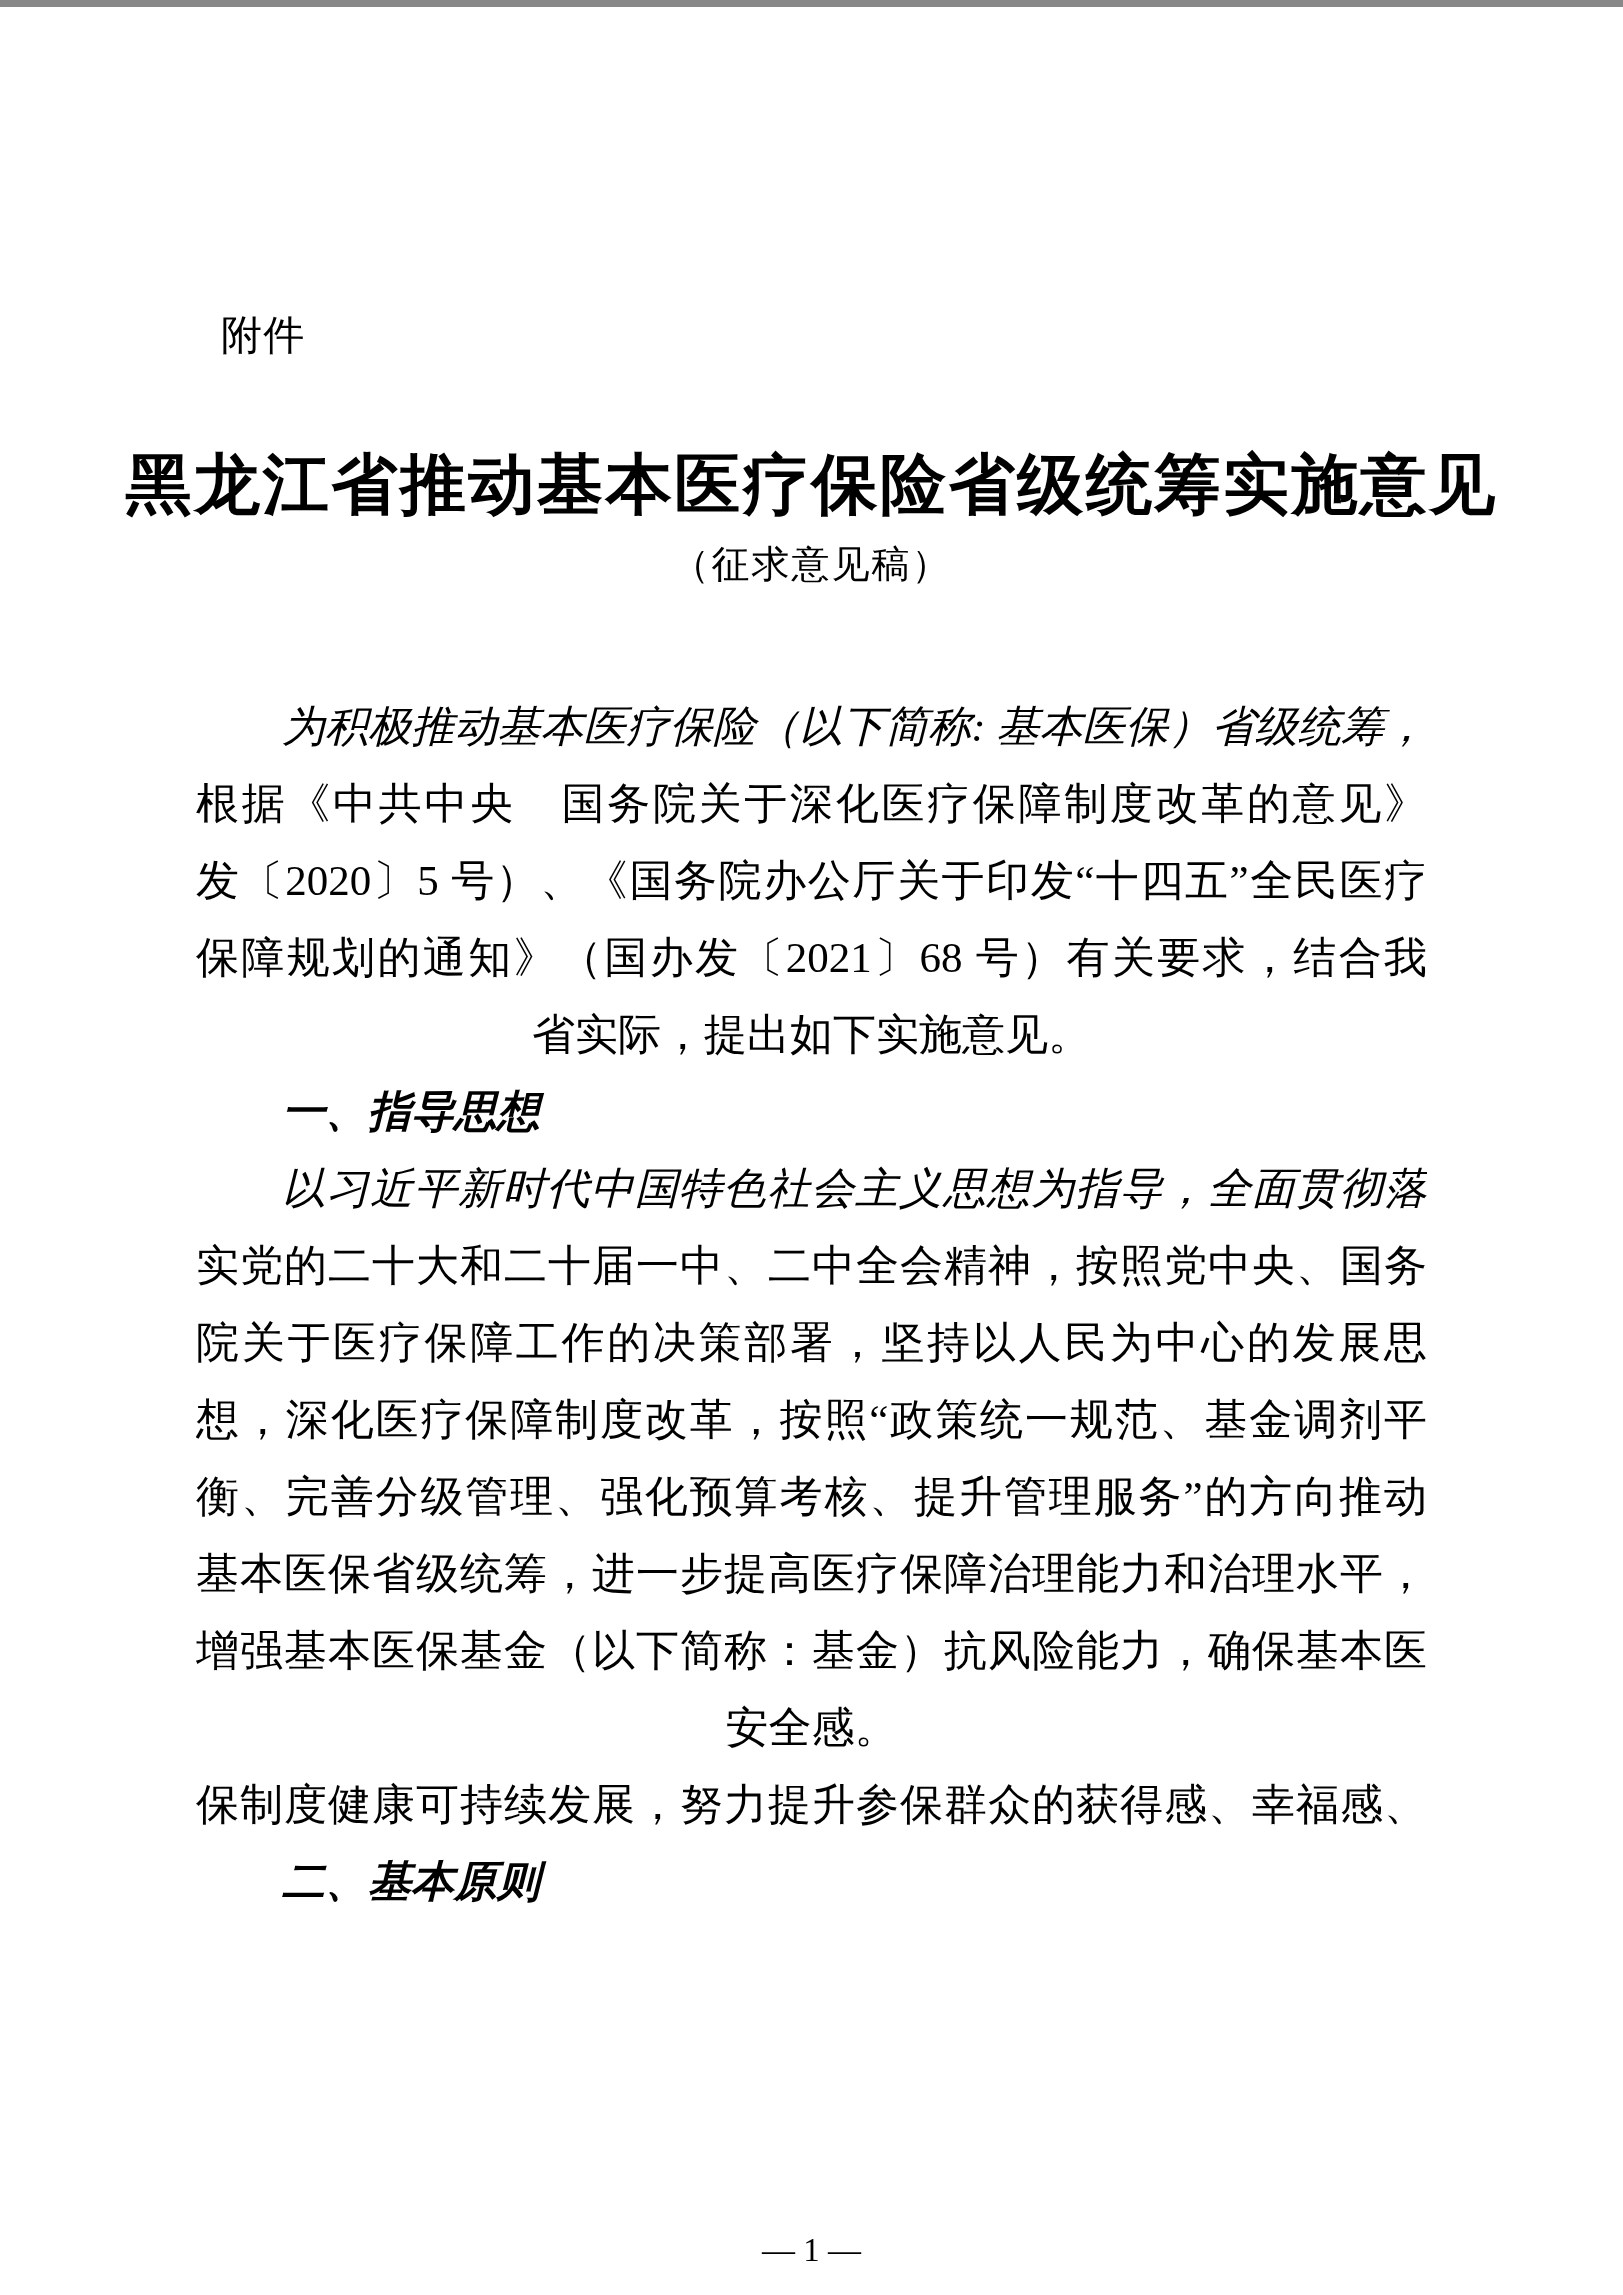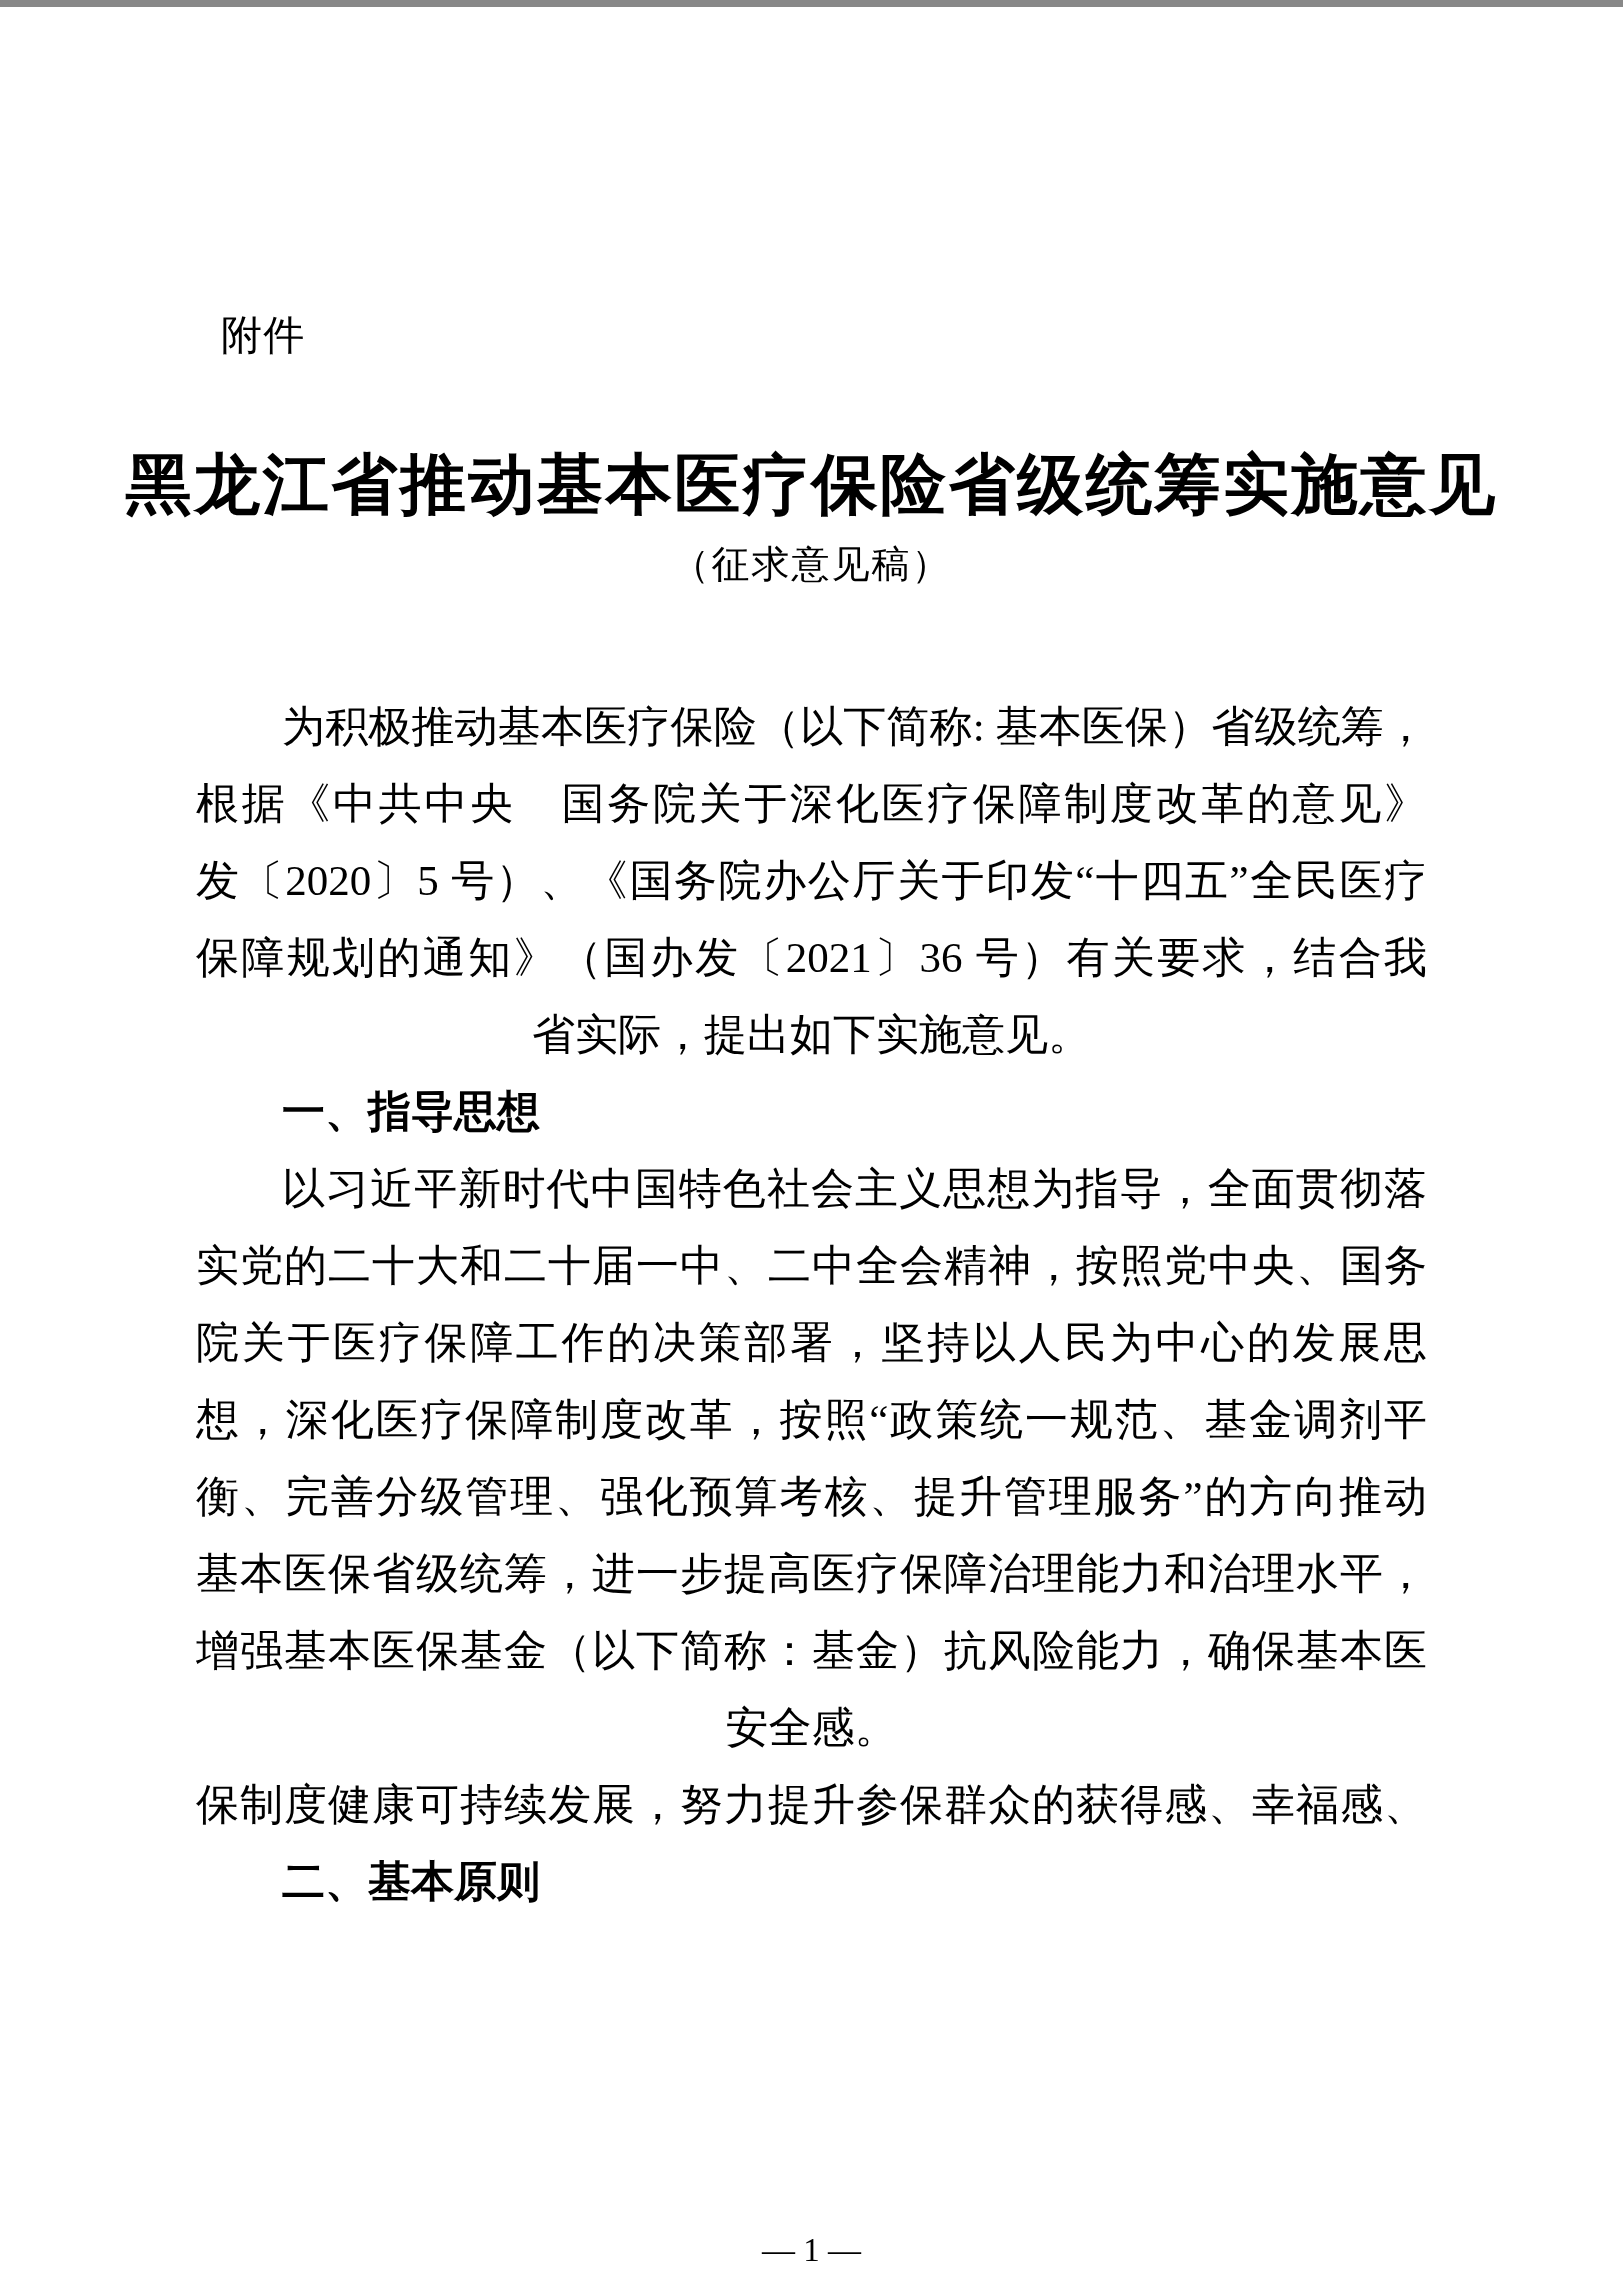--- a/index.html
+++ b/index.html
@@ -59,21 +59,21 @@
     overflow: hidden;
   }
   .jl {            
     text-align: justify;
     text-align-last: justify;
   }
   .el {            
     text-align: center;
     white-space: nowrap;
   }
-  .indent { padding-left: 86px; }
+  .indent { padding-left: 86px; font-style: italic; }
   .heading {
     font-family: "Liberation Sans", "DejaVu Sans", sans-serif;
     font-weight: 700;
     text-align: left;
     white-space: nowrap;
   }
   .pagenum {
     position: absolute;
     left: 0;
     top: 2224px;
@@ -93,21 +93,21 @@
 
   <h1 class="title">黑龙江省推动基本医疗保险省级统筹实施意见</h1>
 
   <div class="subtitle">（征求意见稿）</div>
 
   <div class="body-block">
 
     <div class="line jl indent">为积极推动基本医疗保险（以下简称: 基本医保）省级统筹，</div>
     <div class="line jl">根据《中共中央　国务院关于深化医疗保障制度改革的意见》（中</div>
     <div class="line jl">发〔2020〕5 号）、《国务院办公厅关于印发“十四五”全民医疗</div>
-    <div class="line jl">保障规划的通知》（国办发〔2021〕36 号）有关要求，结合我</div>
+    <div class="line jl">保障规划的通知》（国办发〔2021〕68 号）有关要求，结合我</div>
     <div class="line el">省实际，提出如下实施意见。</div>
 
     <div class="line heading indent">一、指导思想</div>
 
     <div class="line jl indent">以习近平新时代中国特色社会主义思想为指导，全面贯彻落</div>
     <div class="line jl">实党的二十大和二十届一中、二中全会精神，按照党中央、国务</div>
     <div class="line jl">院关于医疗保障工作的决策部署，坚持以人民为中心的发展思</div>
     <div class="line jl">想，深化医疗保障制度改革，按照“政策统一规范、基金调剂平</div>
     <div class="line jl">衡、完善分级管理、强化预算考核、提升管理服务”的方向推动</div>
     <div class="line jl">基本医保省级统筹，进一步提高医疗保障治理能力和治理水平，</div>

